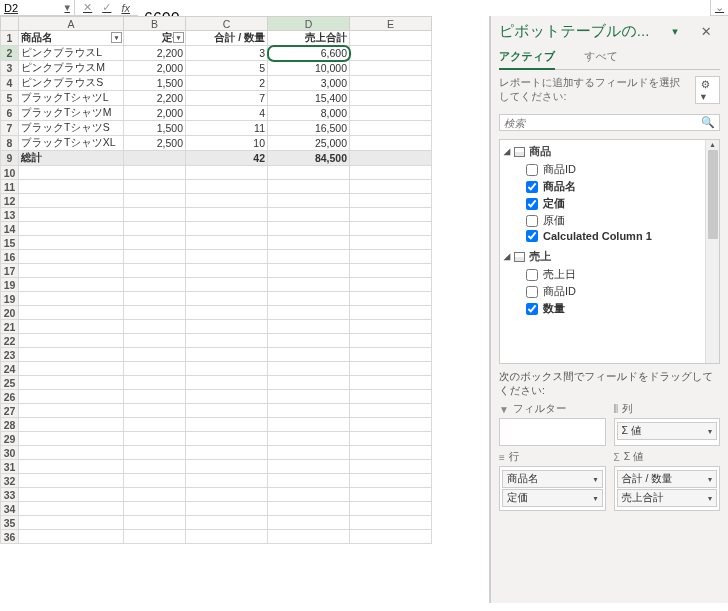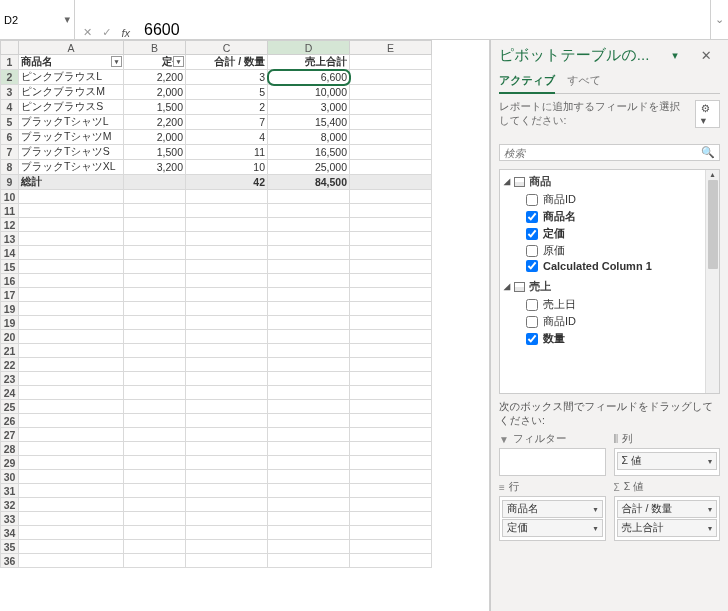--- a/index.html
+++ b/index.html
@@ -1,19 +1,19 @@
 <!DOCTYPE html>
 <html><head>
 <meta charset="utf-8">
 <style>
 * { box-sizing: border-box; margin: 0; padding: 0; font-family: "Meiryo", "MS PGothic", sans-serif; }
 body { background: #fff; width: 728px; height: 611px; overflow: hidden; font-size: 11px; color: #333; }
 
 
-.formula-bar { display: flex; align-items: flex-end; border-bottom: 1px solid #d0d0d0; height: 40px; background: #fff; }
+.formula-bar { display: flex; align-items: center; border-bottom: 1px solid #d0d0d0; height: 16px; background: #fff; text-decoration: underline; }
 .name-box { width: 75px; border-right: 1px solid #d0d0d0; display: flex; align-items: center; padding: 0 4px; height: 100%; }
 .name-box input { border: none; width: 50px; font-size: 11px; outline: none; }
 .name-box .dd { color: #666; margin-left: auto; }
 .fx-controls { display: flex; align-items: center; padding: 0 8px; gap: 10px; color: #999; }
 .fx-controls .fx { font-style: italic; color: #555; }
 .formula-input { flex: 1; border: none; font-size: 16px; padding: 0 6px; outline: none; margin-top: 22px; }
 .formula-dd { width: 18px; text-align: center; color: #888; border-left: 1px solid #d0d0d0; height: 100%; display:flex;align-items:center;justify-content:center;}
 
 .main { display: flex; height: calc(611px - 24px); }
 
@@ -36,26 +36,26 @@
 .sel-row-hdr { background: #d5e6d5 !important; }
 .total-row td, .total-row th.row-hdr { background: #eaeaea; font-weight: bold; }
 .blank-row td { height: 14px; }
 
 
 .pivot-pane { flex: 1; background: #f3f2f1; border-left:1px solid #ccc; display:flex; flex-direction:column; padding: 6px 8px 4px 8px; }
 .pane-title { display:flex; align-items:center; justify-content:flex-start;gap:23px; }
 .pane-title h1 { font-size: 15px; font-weight: normal; color: #217346; white-space:nowrap; overflow:hidden; text-overflow:ellipsis; max-width:170px;}
 .pane-title .chev { color:#217346; }
 .pane-title .close { color:#666; font-size:13px; cursor:pointer; }
-.tabs { display:flex; gap:12px; margin-top:6px; border-bottom:1px solid #c8c8c8; font-size:11px; }
+.tabs { display:flex; gap:29px; margin-top:6px; border-bottom:1px solid #c8c8c8; font-size:11px; }
 .tabs .tab { padding: 2px 0 4px 0; color:#777; cursor:pointer;}
 .tabs .tab.active { color:#217346; border-bottom:2px solid #217346; font-weight:bold; margin-bottom:-1px;}
 .sub-desc { display:flex; margin-top:6px; color:#666; font-size:10.5px;gap:7px;}
 .sub-desc .gear { margin-left:auto; border:1px solid #ccc; padding:1px 5px; background:#fff; color:#555;}
-.search-box { margin-top:16px; display:flex; align-items:center; border:1px solid #ccc; background:#fff; padding:1px 4px; }
+.search-box { margin-top:10px; display:flex; align-items:center; border:1px solid #ccc; background:#fff; padding:1px 4px; }
 .search-box input { flex:1; border:none; outline:none; font-size:10.5px; color:#888; font-style:italic;}
 .search-box .mag { color:#2a6aa7; font-size:11px; }
 
 .field-list { margin-top:8px; border:1px solid #ccc; background:#fff; height: 225px; overflow-y:auto; font-size:11px; position:relative;}
 .field-group { padding: 2px 4px; }
 .field-group .grp-hdr { display:flex; align-items:center; gap:4px; padding:2px 0; font-weight:bold; color:#444;}
 .field-group .tri { font-size:8px; color:#555;}
 .field-group .tbl-ico { width:11px;height:10px;border:1px solid #777;background:linear-gradient(#fff 50%,#e8e8e8 50%);}
 .field-item { display:flex; align-items:center; gap:5px; padding:1px 0 1px 22px; }
 .field-item input[type=checkbox]{ width:12px;height:12px;}
@@ -164,21 +164,21 @@
             <th class="row-hdr ">7</th>
             <td>ブラックTシャツS</td>
             <td class="num">1,500</td>
             <td class="num">11</td>
             <td class="num ">16,500</td>
             <td></td>
           </tr>
           <tr>
             <th class="row-hdr ">8</th>
             <td>ブラックTシャツXL</td>
-            <td class="num">3,200</td>
+            <td class="num">2,500</td>
             <td class="num">10</td>
             <td class="num ">25,000</td>
             <td></td>
           </tr>
         </tbody>
       <tbody>
           <tr class="total-row">
         <th class="row-hdr">9</th>
         <td>総計</td>
         <td class="num"></td>

